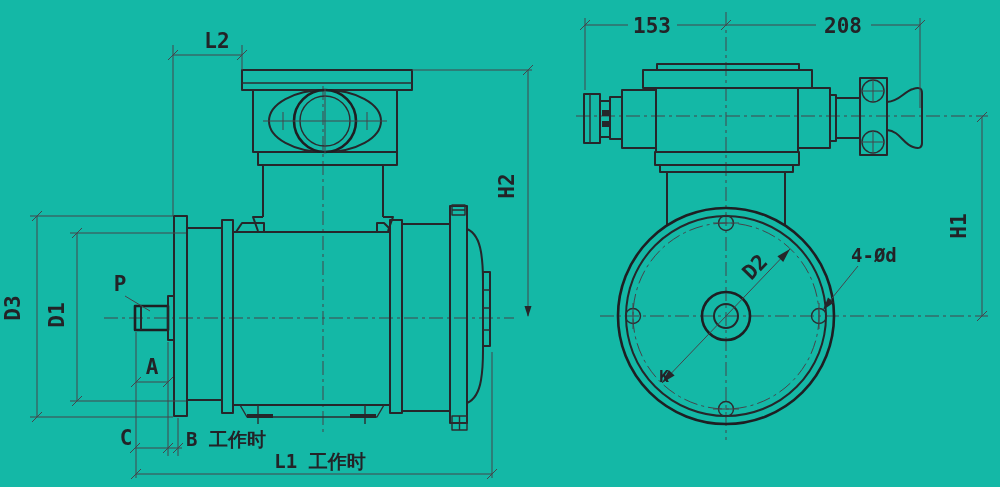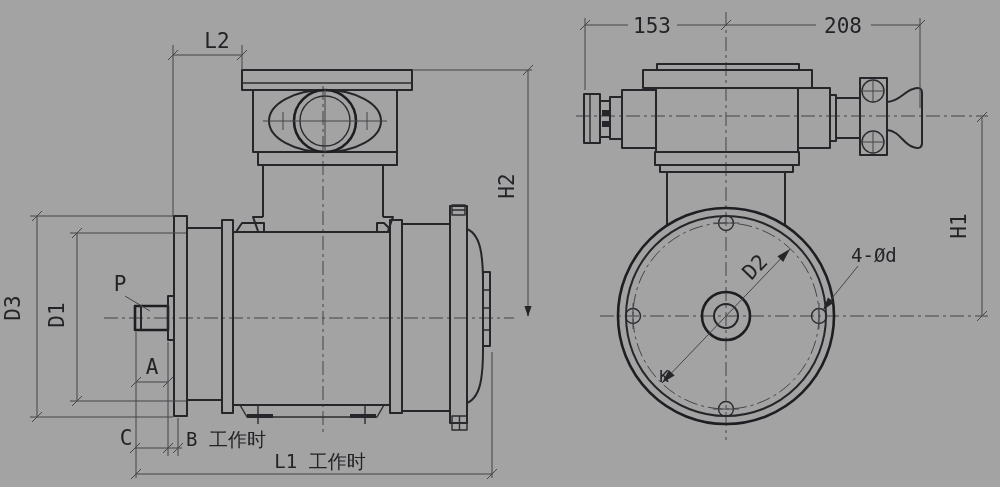--- a/index.html
+++ b/index.html
@@ -1,17 +1,17 @@
 <!DOCTYPE html>
 <html><head>
 <meta charset="utf-8">
 <style>
   html,body{margin:0;padding:0;background:#e9e9e7;}
-  .canvas{position:relative;width:1000px;height:487px;background:#a3a3a3;overflow:hidden;
-          font-family:"DejaVu Sans Mono","DejaVu Sans",sans-serif;}
+  .canvas{position:relative;width:1000px;height:487px;background:#14b8a6;overflow:hidden;
+          font-family:"DejaVu Sans Mono","DejaVu Sans",sans-serif;font-weight:bold;}
   svg{position:absolute;left:0;top:0;}
   
   .ln {fill:none;stroke:#26262a;stroke-width:2;stroke-linejoin:round;}
   .lnb{fill:none;stroke:#1e1e22;stroke-width:2.6;stroke-linejoin:round;}
   .lnt{fill:none;stroke:#2c2c30;stroke-width:1.4;stroke-linejoin:round;}
   
   .th {fill:none;stroke:#45454b;stroke-width:1;}
   
   .cl {fill:none;stroke:#45454b;stroke-width:1;stroke-dasharray:14 4 3 4;}
   

